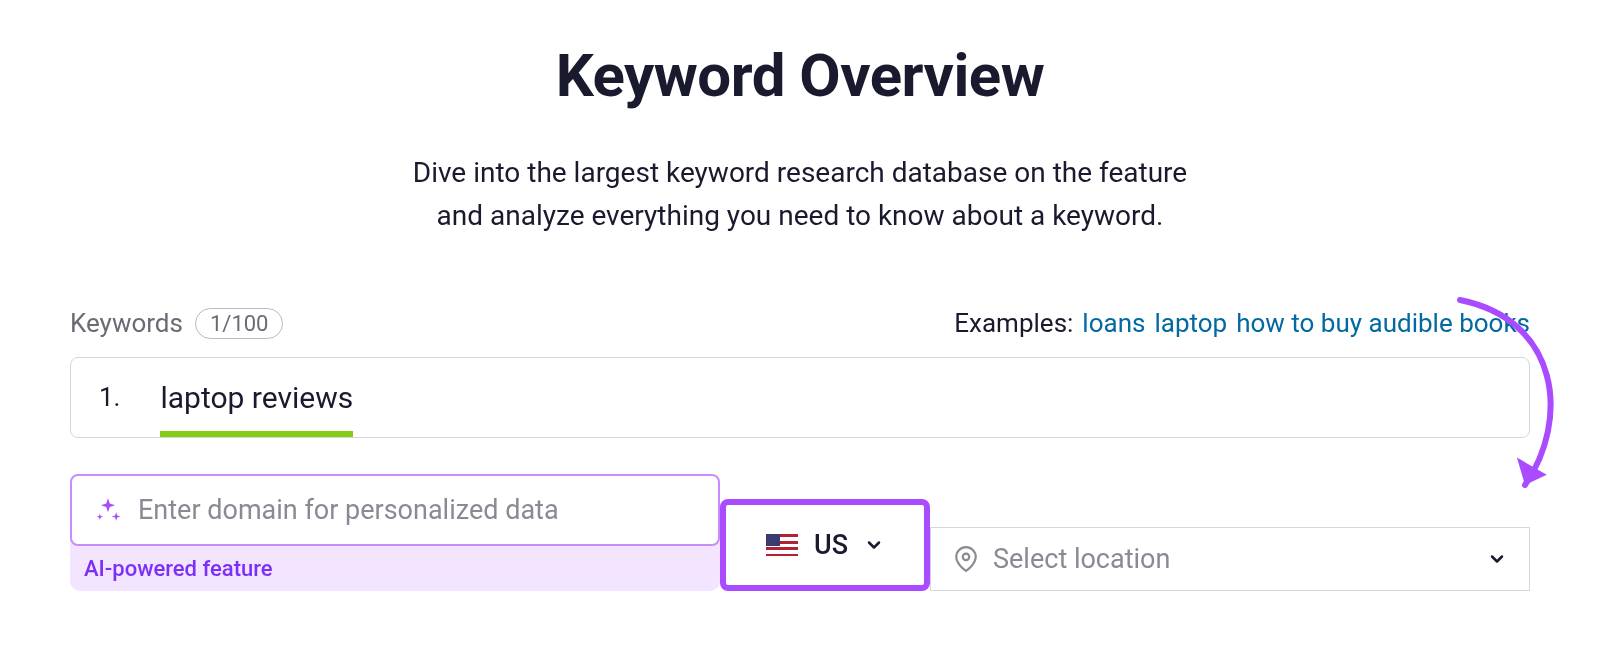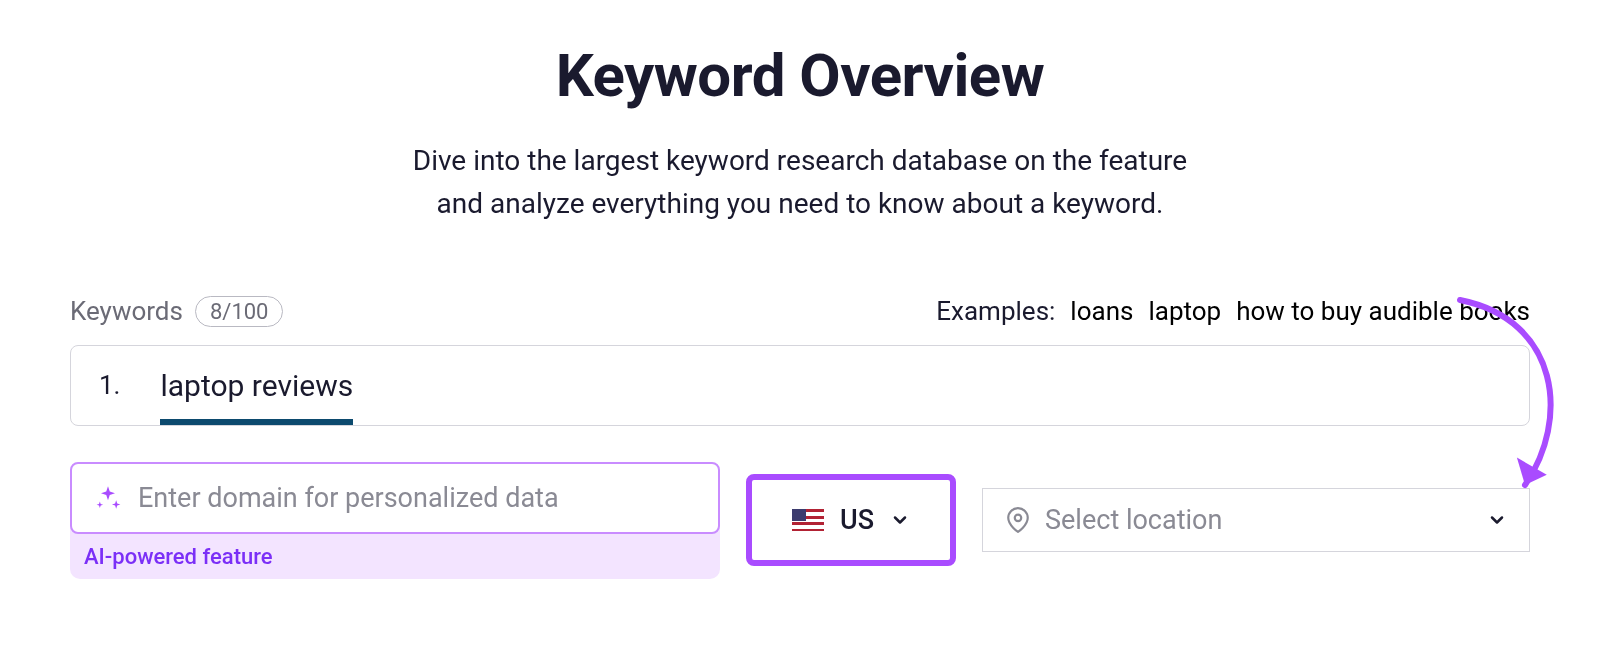--- a/index.html
+++ b/index.html
@@ -13,21 +13,21 @@
   }
   .container {
     width: 100%;
     padding: 40px 70px 0 70px;
   }
   .title {
     text-align: center;
     font-size: 60px;
     font-weight: 700;
     color: #1a1a2e;
-    margin-bottom: 28px;
+    margin-bottom: 40px;
     letter-spacing: -0.5px;
   }
   .subtitle {
     text-align: center;
     font-size: 28px;
     line-height: 1.55;
     color: #1a1a2e;
     margin-bottom: 70px;
   }
   .form-area { width: 100%; }
@@ -49,55 +49,54 @@
     align-items: center;
     padding: 2px 14px;
     border: 1.5px solid #b9b9c2;
     border-radius: 999px;
     font-size: 22px;
     color: #6b6b76;
   }
   .examples {
     display: flex;
     align-items: center;
-    gap: 15px;
+    gap: 9px;
     font-size: 26px;
   }
   .examples-label { color: #1a1a2e; }
   .example-link {
-    color: #000000;
+    color: #0369a1;
     cursor: pointer;
   }
   .keyword-input-box {
     width: 100%;
     border: 1.5px solid #d5d5dc;
     border-radius: 8px;
     padding: 22px 28px;
     display: flex;
     align-items: center;
     gap: 40px;
     position: relative;
     margin-bottom: 36px;
   }
   .keyword-num {
     font-size: 26px;
     color: #1a1a2e;
   }
   .keyword-value {
     font-size: 30px;
     color: #1a1a2e;
-    border-bottom: 6px solid #0c4a6e;
+    border-bottom: 6px solid #84cc16;
     padding-bottom: 16px;
     margin-bottom: -22px;
     display: inline-block;
   }
   .row2 {
     display: flex;
-    align-items: center;
-    gap: 26px;
+    align-items: flex-end;
   }
   .domain-block {
     display: flex;
     flex-direction: column;
     background: #f3e4ff;
     border-radius: 10px;
     padding-bottom: 10px;
     width: 650px;
   }
   .domain-input {
@@ -212,21 +211,21 @@
   <div class="subtitle">
     <span>Dive into the largest keyword research database on the feature</span><br>
     <span>and analyze everything you need to know about a keyword.</span>
   </div>
 
   <div class="form-area">
 
     <div class="row1">
       <div class="keywords-label">
         <span>Keywords</span>
-        <span class="count-pill">8/100</span>
+        <span class="count-pill">1/100</span>
       </div>
       <div class="examples">
         <span class="examples-label">Examples:</span>
         <span class="example-link">loans</span>
         <span class="example-link">laptop</span>
         <span class="example-link">how to buy audible books</span>
       </div>
     </div>
 
     <div class="keyword-input-box">

